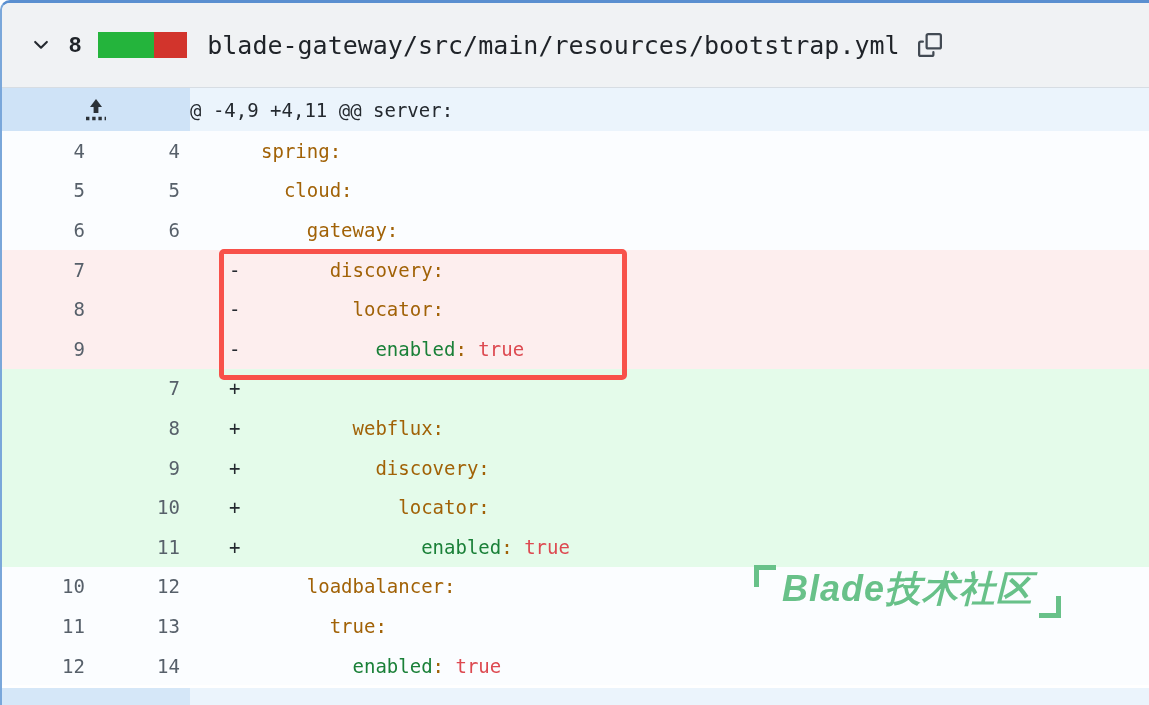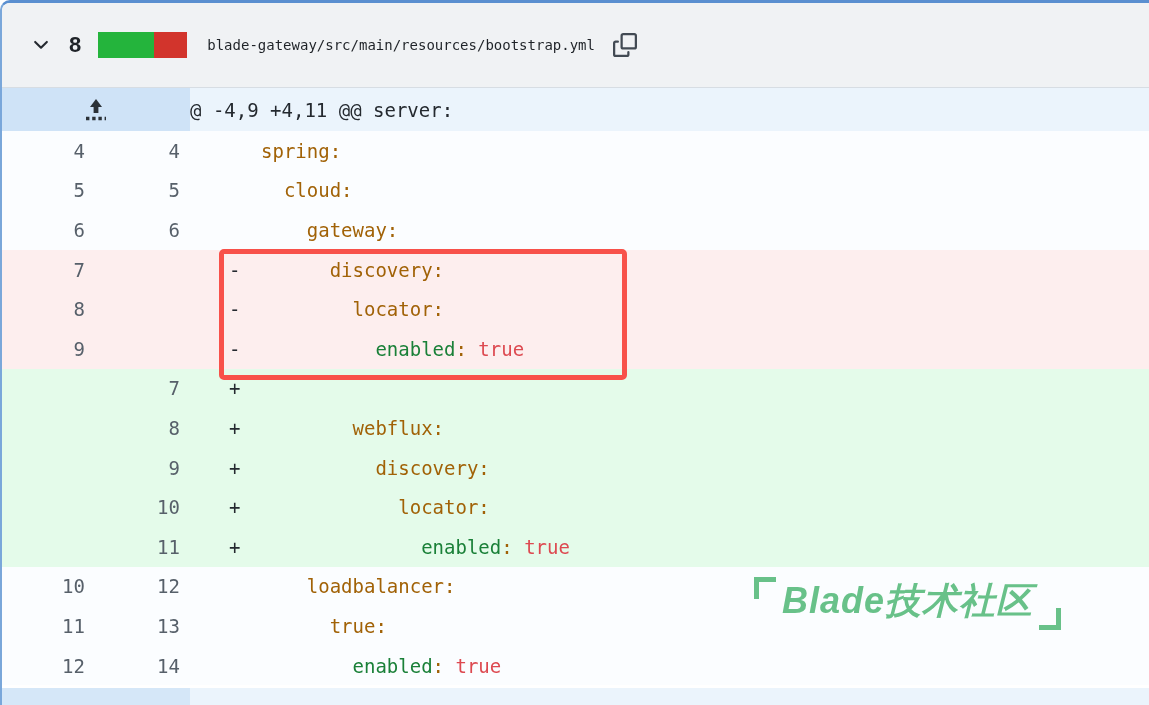--- a/index.html
+++ b/index.html
@@ -11,21 +11,21 @@
   
   .file-header{height:84px;background:#f0f2f4;border-bottom:1px solid #d7dde3;
                border-top-left-radius:8px;display:flex;align-items:center;
                padding:0 24px 0 28px;gap:17px;}
   .chev{width:22px;height:22px;display:flex;align-items:center;justify-content:center;cursor:pointer;}
   .changes-count{font-size:22px;font-weight:bold;color:#1f2328;}
   .diffstat{display:flex;width:89px;height:26px;}
   .diffstat .add{background:#24b43c;height:100%;}
   .diffstat .del{background:#d2342c;height:100%;flex:1;}
   .file-path{font-family:"DejaVu Sans Mono","Liberation Mono",monospace;
-             font-size:14px;color:#1f2328;margin-left:3px;}
+             font-size:25px;color:#1f2328;margin-left:3px;}
   .copy-btn{width:26px;height:26px;display:flex;align-items:center;justify-content:center;cursor:pointer;}
 
   
   .hunk-row{display:flex;height:43px;}
   .hunk-gutter{width:188px;background:#cfe3f7;display:flex;align-items:center;
                justify-content:center;cursor:pointer;}
   .hunk-content{flex:1;background:#ebf4fc;display:flex;align-items:center;
                 font-family:"DejaVu Sans Mono","Liberation Mono",monospace;
                 font-size:19px;color:#24292f;}
   .hunk-row.partial{height:21px;margin-top:3px;}
@@ -44,21 +44,21 @@
   .seg-value{color:#dd4950;}
   .row-context{background:#fbfdff;}
   .row-removed{background:#fdeeee;}
   .row-added{background:#e4fbea;}
 
   
   .red-box{position:absolute;left:217px;top:246px;width:398px;height:121px;
            border:5px solid #f8514a;border-radius:5px;pointer-events:none;z-index:5;}
 
   
-  .watermark{position:absolute;left:752px;top:574px;display:flex;align-items:center;
+  .watermark{position:absolute;left:752px;top:562px;display:flex;align-items:center;
              pointer-events:none;z-index:4;color:#68c189;}
   .wm-corner{width:17px;height:17px;flex:none;}
   .wm-open{align-self:flex-start;border-left:5px solid #68c189;border-top:5px solid #68c189;margin-right:6px;}
   .wm-close{align-self:flex-end;border-right:5px solid #68c189;border-bottom:5px solid #68c189;margin-left:6px;margin-bottom:-4px;}
   .wm-text{font-size:36px;font-weight:bold;font-style:italic;letter-spacing:1px;
            color:#68c189;white-space:nowrap;}
 
   svg{display:block;}
 </style>
 </head>

